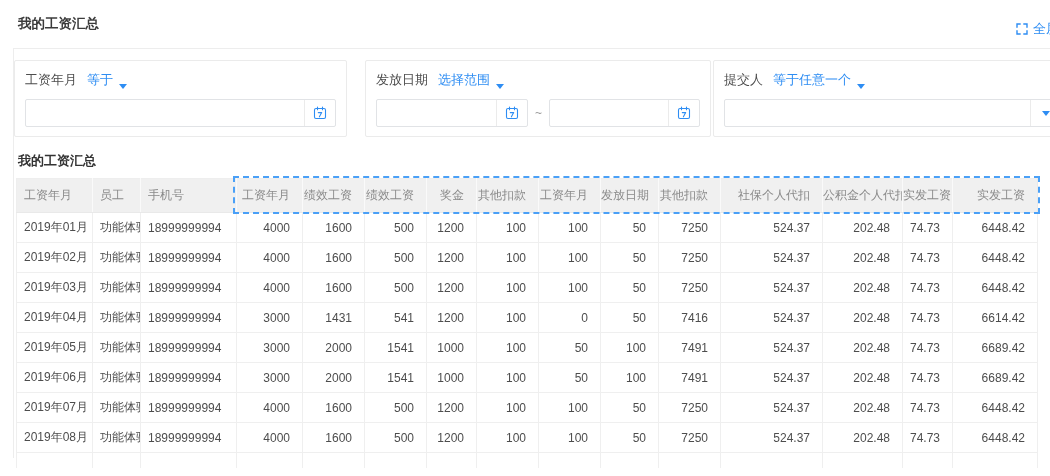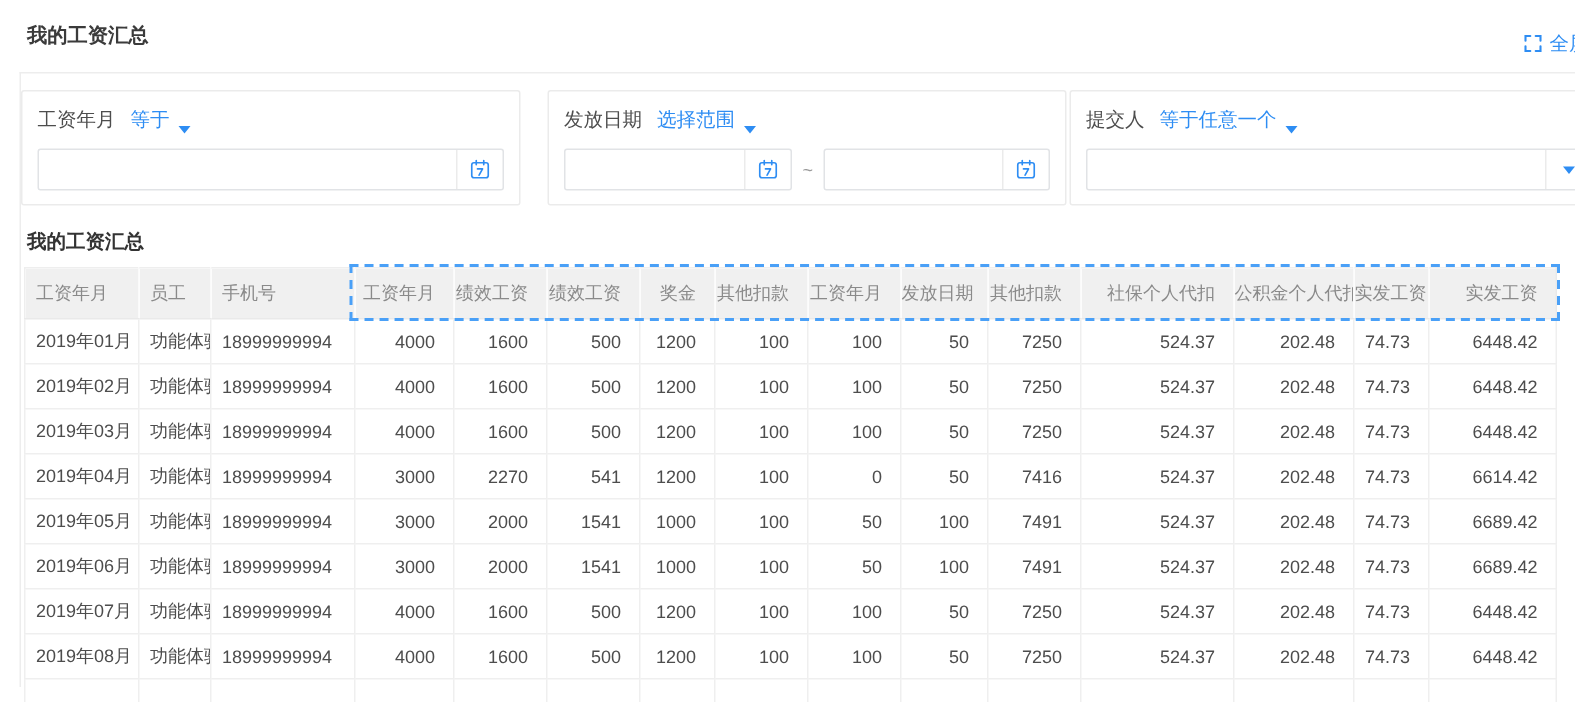--- a/index.html
+++ b/index.html
@@ -226,21 +226,21 @@
           <td data-name="table-cell">524.37</td>
           <td data-name="table-cell">202.48</td>
           <td data-name="table-cell">74.73</td>
           <td data-name="table-cell">6448.42</td>
         </tr>
         <tr data-name="table-row">
           <td data-name="table-cell">2019年04月</td>
           <td data-name="table-cell">功能体验</td>
           <td data-name="table-cell">18999999994</td>
           <td data-name="table-cell">3000</td>
-          <td data-name="table-cell">2270</td>
+          <td data-name="table-cell">1431</td>
           <td data-name="table-cell">541</td>
           <td data-name="table-cell">1200</td>
           <td data-name="table-cell">100</td>
           <td data-name="table-cell">0</td>
           <td data-name="table-cell">50</td>
           <td data-name="table-cell">7416</td>
           <td data-name="table-cell">524.37</td>
           <td data-name="table-cell">202.48</td>
           <td data-name="table-cell">74.73</td>
           <td data-name="table-cell">6614.42</td>

